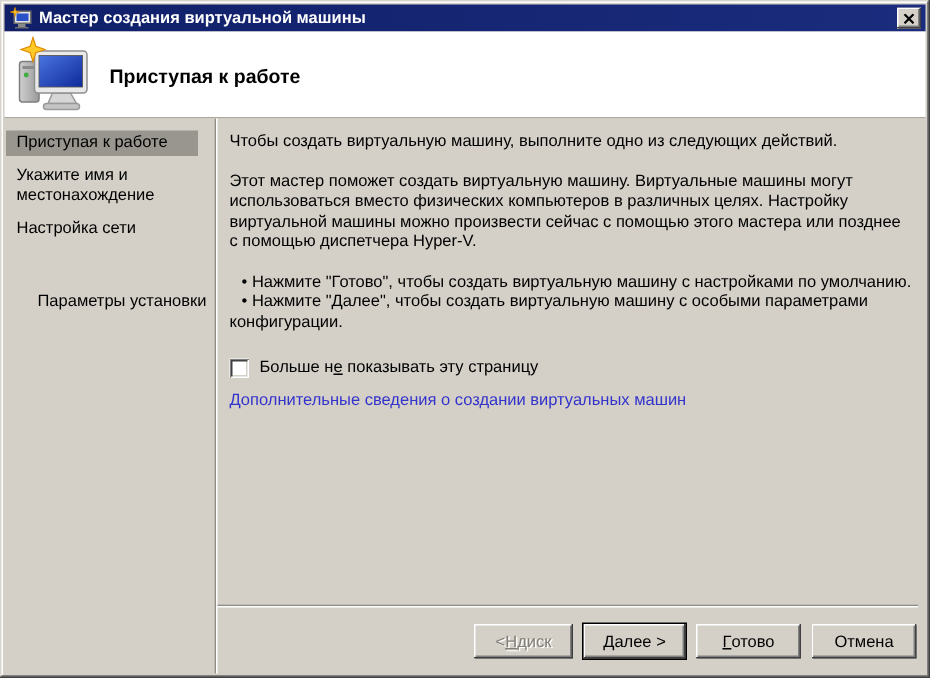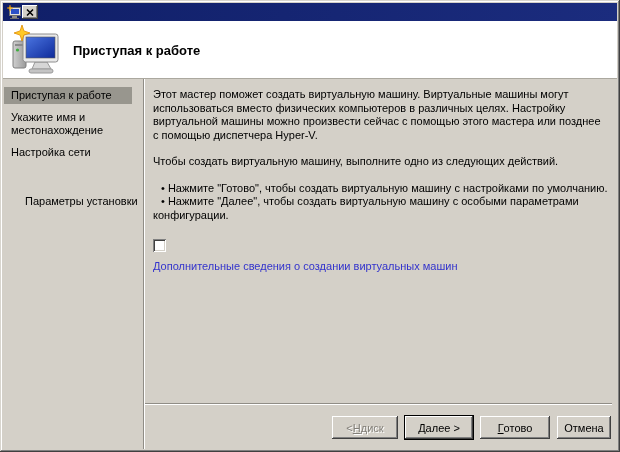--- a/index.html
+++ b/index.html
@@ -51,39 +51,40 @@
   .buttons{position:absolute;right:6px;top:337px;display:flex;gap:7px;align-items:center;}
   .btn{
     height:23px;background:#D4D0C8;border:none;padding:0 2px;
     font-family:"Liberation Sans",sans-serif;font-size:11px;color:#000;
     display:flex;align-items:center;justify-content:center;
     box-shadow: inset -1px -1px 0 #404040, inset 1px 1px 0 #fff, inset -2px -2px 0 #808080;
   }
   .btn-back{width:66px;}
   .btn-next{width:68px;outline:1px solid #000;}
   .btn-finish{width:70px;}
-  .btn-cancel{width:54px;}
+  .btn-cancel{width:70px;}
   .btn.disabled{color:#827F78;text-shadow:1px 1px 0 #fff;}
   .u{text-decoration:underline;}
 </style>
 </head>
 <body>
 
 <div class="window">
 
   <div class="titlebar">
     <span class="titlebar-icon">
       <svg width="16" height="16" viewBox="0 0 16 16">
         <rect x="3.5" y="3.5" width="11" height="8" fill="#E3E3E3" stroke="#6E6E6E"></rect>
         <rect x="5" y="5" width="8" height="5" fill="#2A50C8"></rect>
         <rect x="6" y="12" width="5" height="2" fill="#8A8A8A"></rect>
         <rect x="4" y="14" width="9" height="1" fill="#6E6E6E"></rect>
         <polygon points="7,4 4.6,4.6 4,7 3.4,4.6 1,4 3.4,3.4 4,1 4.6,3.4" fill="#FFC928" stroke="#E08A00" stroke-width="0.5"></polygon>
       </svg>
     </span>
+    <span class="titlebar-text">Мастер создания виртуальной машины</span>
     <button class="close-btn">
       <svg width="8" height="7" viewBox="0 0 8 7">
         <path d="M1 0.5 L7 6.5 M7 0.5 L1 6.5" stroke="#000" stroke-width="1.5"></path>
       </svg>
     </button>
   </div>
 
   <div class="header">
     <span class="header-icon">
       <svg width="52" height="52" viewBox="0 0 52 52">
@@ -114,27 +115,28 @@
 
     <div class="sidebar">
       <div class="nav-item selected">Приступая к работе</div>
       <div class="nav-item">Укажите имя и местонахождение</div>
       <div class="nav-item">Настройка сети</div>
       <div class="nav-item indent">Параметры установки</div>
     </div>
     <div class="v-divider"></div>
 
     <div class="content">
+      <p>Чтобы создать виртуальную машину, выполните одно из следующих действий.</p>
       <p>Этот мастер поможет создать виртуальную машину. Виртуальные машины могут использоваться вместо физических компьютеров в различных целях. Настройку виртуальной машины можно произвести сейчас с помощью этого мастера или позднее с помощью диспетчера Hyper-V.</p>
-      <p>Чтобы создать виртуальную машину, выполните одно из следующих действий.</p>
       <div class="bullet"><span>•</span> <span>Нажмите "Готово", чтобы создать виртуальную машину с настройками по умолчанию.</span></div>
       <div class="bullet"><span>•</span> <span>Нажмите "Далее", чтобы создать виртуальную машину с особыми параметрами конфигурации.</span></div>
 
       <div class="checkbox-row">
         <span class="checkbox"></span>
+        <label><span>Больше н</span><span class="u">е</span><span> показывать эту страницу</span></label>
       </div>
 
       <a class="link">Дополнительные сведения о создании виртуальных машин</a>
     </div>
 
     <div class="footer-sep"></div>
 
     <div class="buttons">
       <button class="btn btn-back disabled" disabled="">
           <span>&lt; </span>

